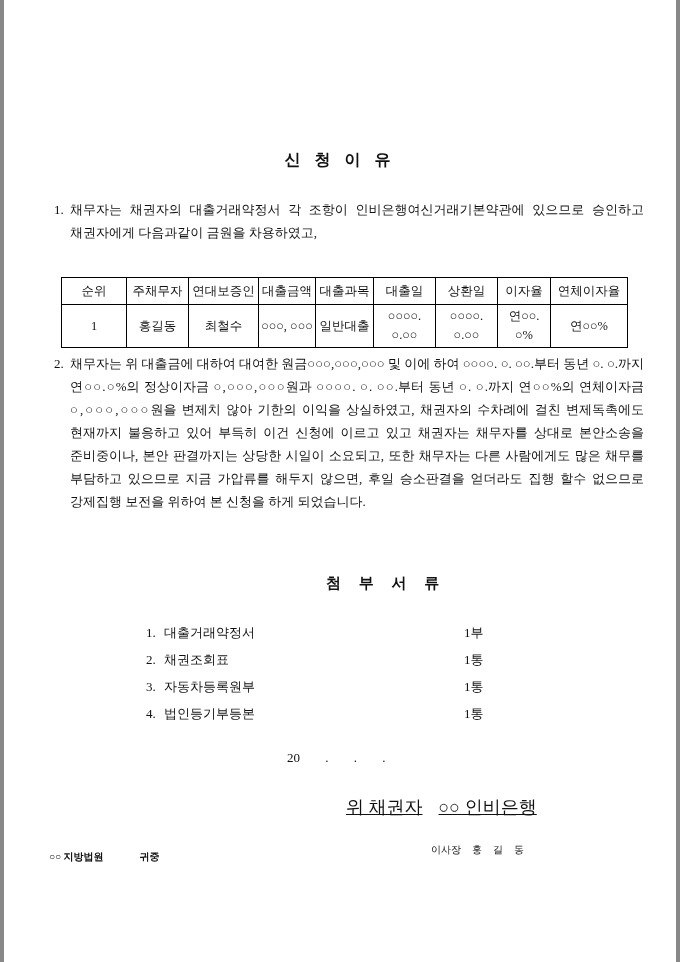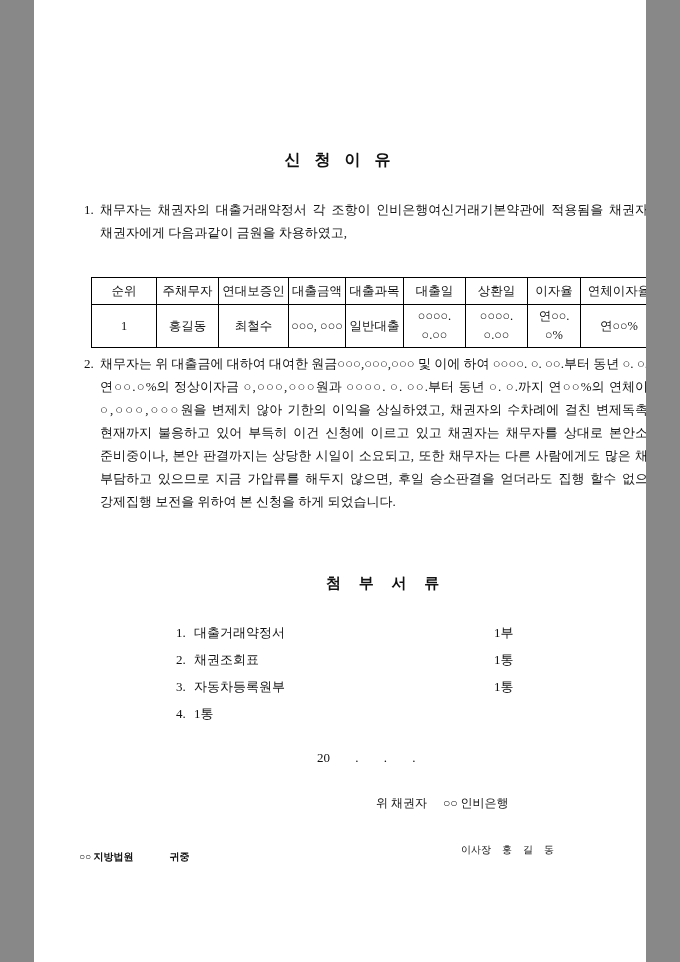--- a/index.html
+++ b/index.html
@@ -1,18 +1,18 @@
 <!DOCTYPE html>
 <html><head>
 <meta charset="utf-8">
 <style>
   html,body{margin:0;padding:0;background:#888;}
   .page{
     position:relative;
-    width:612px;height:962px;
+    width:672px;height:962px;
     margin:0 auto;
     background:#ffffff;
     color:#111;
     font-family:"Liberation Serif","DejaVu Serif",serif;
     overflow:hidden;
   }
   .doc-title{
     position:absolute;top:150px;left:0;width:100%;
     text-align:center;font-weight:bold;font-size:16px;letter-spacing:5px;
   }
@@ -43,39 +43,39 @@
   }
   .attach-list{position:absolute;top:619px;left:142px;width:360px;font-size:13px;}
   .attach-row{display:flex;height:27px;line-height:27px;}
   .attach-no{width:18px;flex:0 0 auto;}
   .attach-name{width:300px;flex:0 0 auto;}
   .attach-count{flex:0 0 auto;}
   .date-line{
     position:absolute;top:750px;left:283px;
     font-size:13px;word-spacing:22px;
   }
-  .sig-line1{position:absolute;top:795px;left:342px;font-size:12px;}
+  .sig-line1{position:absolute;top:795px;left:342px;font-size:18px;text-decoration:underline;}
   .sig-line1 .gap{display:inline-block;width:16px;}
   .sig-line2{position:absolute;top:843px;left:427px;font-size:10px;word-spacing:5px;font-family:Liberation Mono, monospace;}
   .court-line{
     position:absolute;top:850px;left:45px;
     font-size:10px;font-weight:bold;
   }
   .court-line .gap{display:inline-block;width:36px;}
 </style>
 </head>
 <body>
 
 <div class="page">
 
   <div class="doc-title">신 청 이 유</div>
 
   <div class="para" style="top:198px;">
     <span class="para-no">1.</span>
-    <span class="para-text">채무자는 채권자의 대출거래약정서 각 조항이 인비은행여신거래기본약관에 적용됨을 채권자에게 채권자에게 다음과같이 금원을 차용하였고,</span>
+    <span class="para-text">채무자는 채권자의 대출거래약정서 각 조항이 인비은행여신거래기본약관에 있으므로 승인하고 채권자에게 다음과같이 금원을 차용하였고,</span>
   </div>
 
   <table class="loan-table">
     <colgroup>
       <col style="width:65px">
         <col style="width:62px">
         <col style="width:70px">
       <col style="width:57px">
         <col style="width:58px">
         <col style="width:62px">
@@ -129,20 +129,21 @@
       <span class="attach-name">채권조회표</span>
       <span class="attach-count">1통</span>
     </div>
     <div class="attach-row">
       <span class="attach-no">3.</span>
       <span class="attach-name">자동차등록원부</span>
       <span class="attach-count">1통</span>
     </div>
     <div class="attach-row">
       <span class="attach-no">4.</span>
+      <span class="attach-name">법인등기부등본</span>
       <span class="attach-count">1통</span>
     </div>
   </div>
 
   <div class="date-line">20 . . .</div>
 
   <div class="sig-line1">
     <span>위 채권자</span><span class="gap"></span><span>○○ 인비은행</span>
   </div>
 

